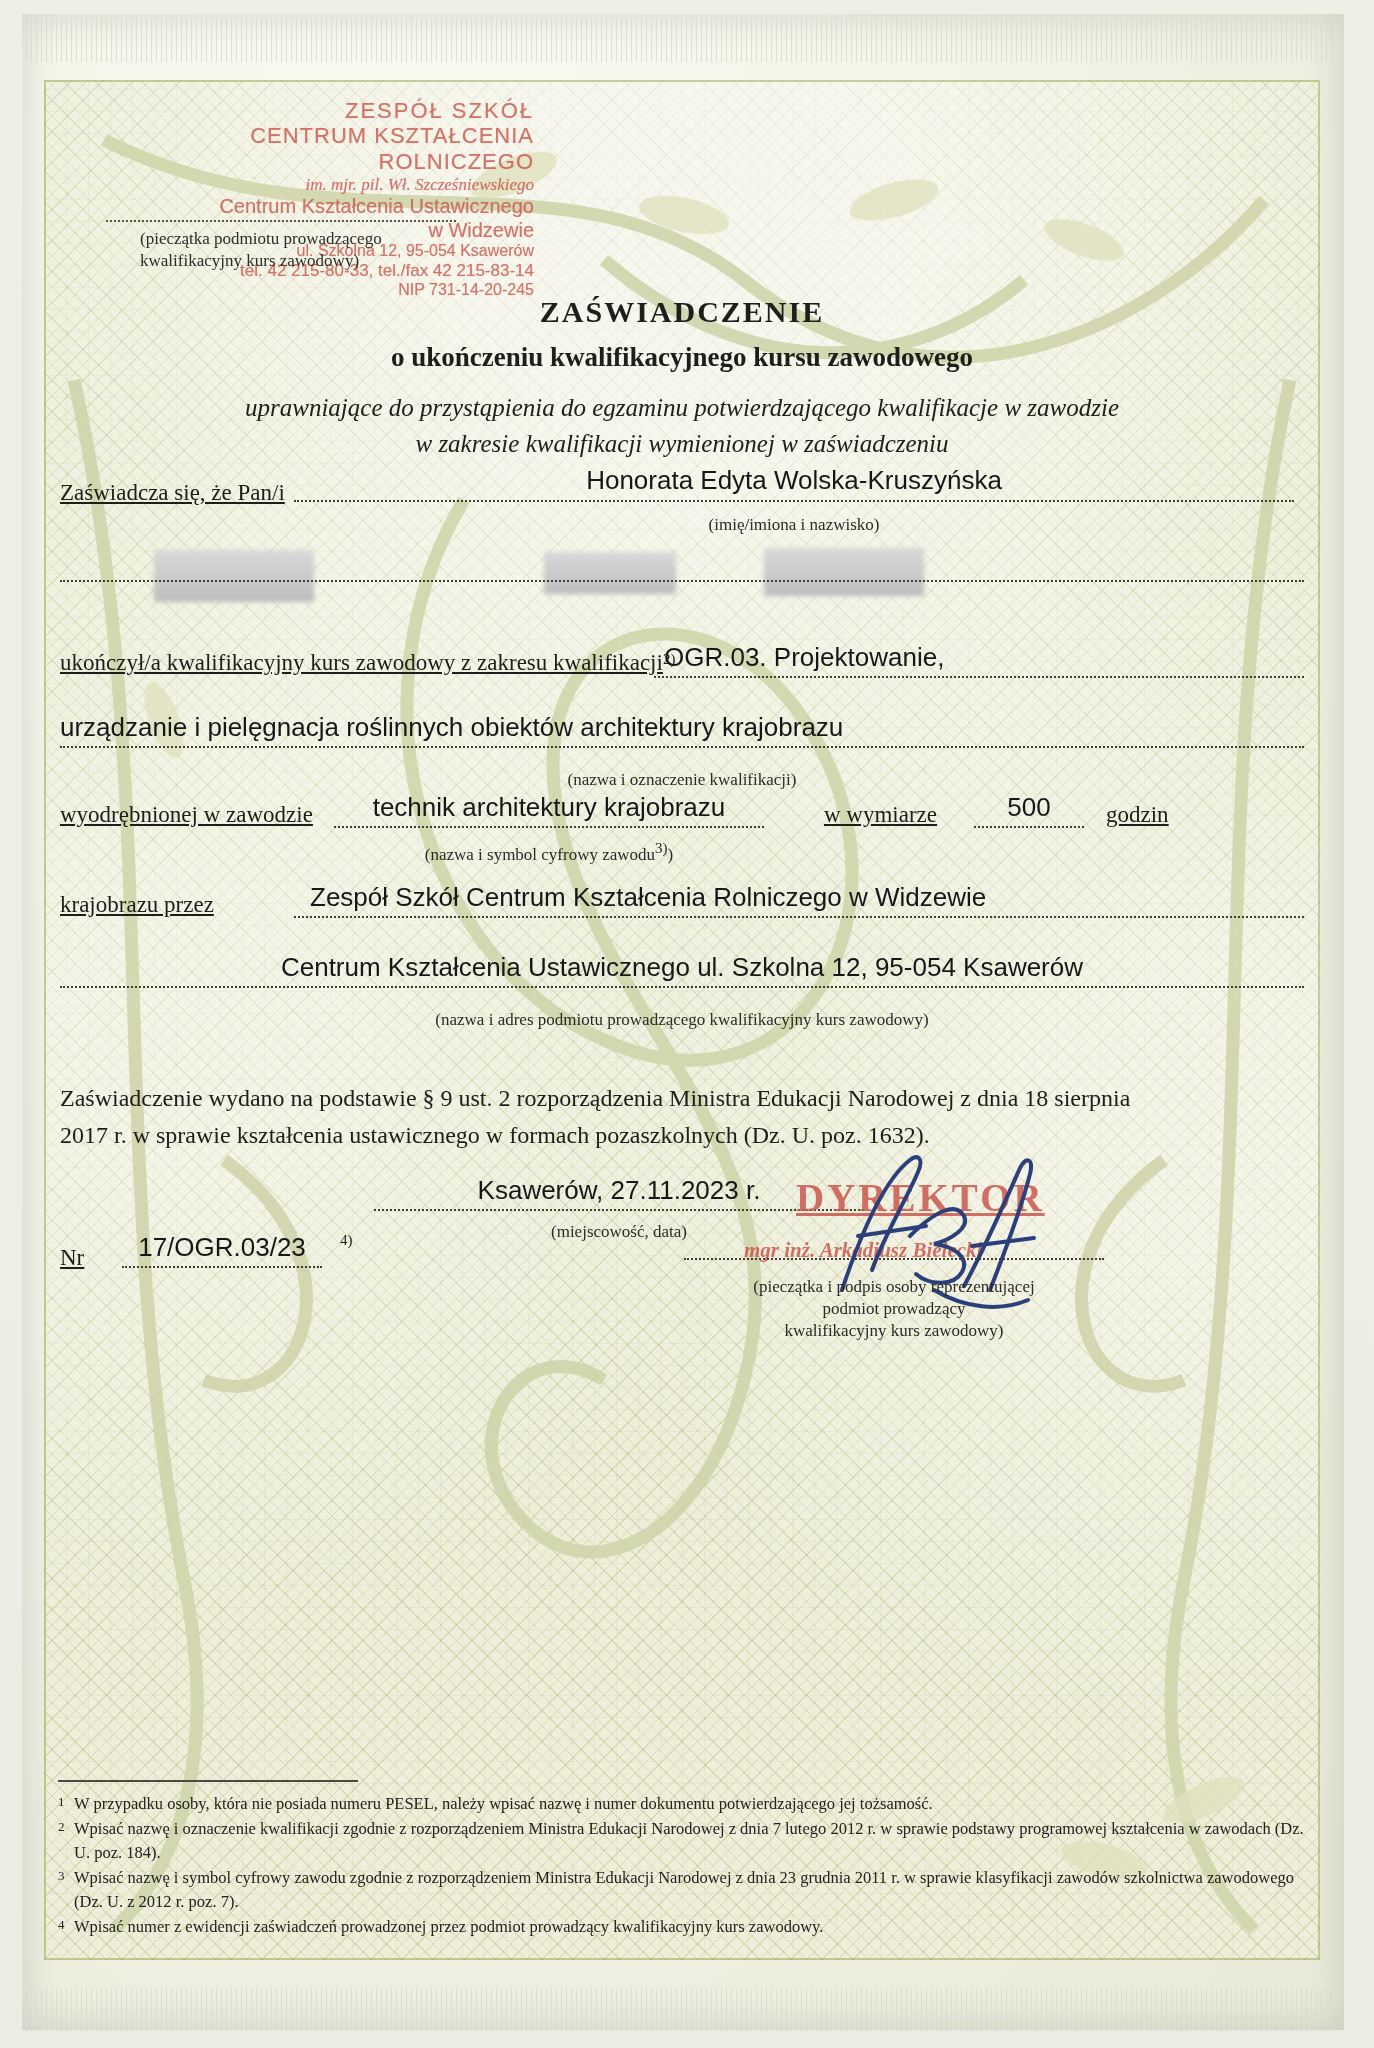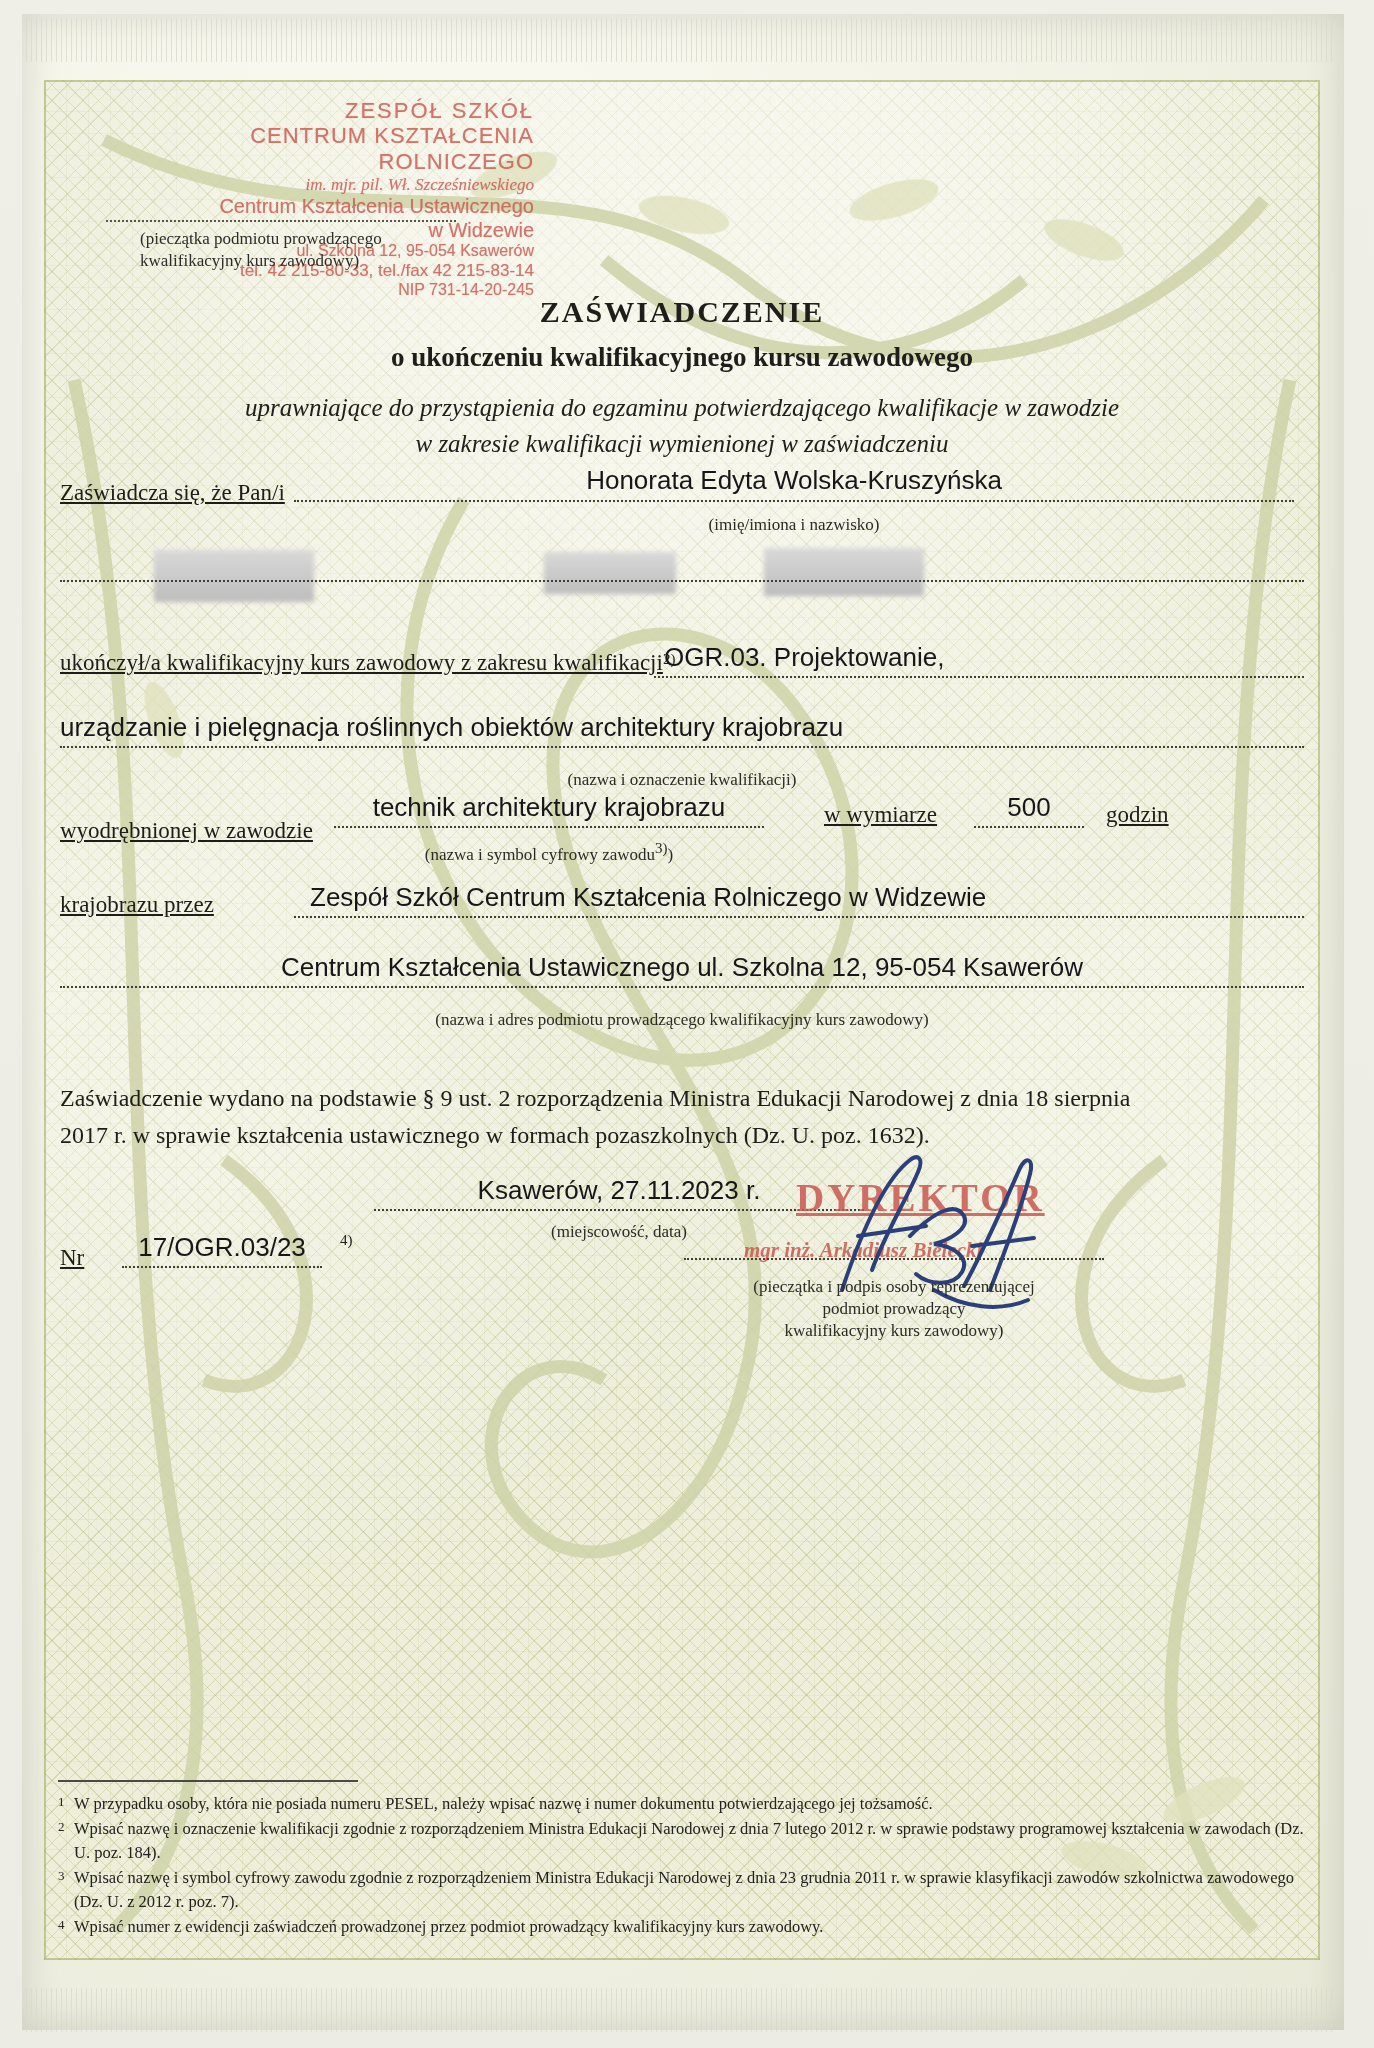--- a/index.html
+++ b/index.html
@@ -225,21 +225,21 @@
       <div class="hand" style="padding-left:10px;padding-bottom:3px;">OGR.03.  Projektowanie,</div>
       <div class="dots"></div>
     </div>
 
     <div class="row" style="left:16px;top:632px;width:1244px;">
       <div class="hand" style="padding-bottom:3px;">urządzanie i pielęgnacja roślinnych obiektów architektury krajobrazu</div>
       <div class="dots"></div>
     </div>
     <div class="cap" style="position:absolute;left:16px;top:690px;width:1244px;">(nazwa i oznaczenie kwalifikacji)</div>
 
-    <div class="row" style="left:16px;top:722px;margin-top:16px;">
+    <div class="row" style="left:16px;top:722px;">
       <span class="lbl">wyodrębnionej w zawodzie</span>
     </div>
     <div class="row" style="left:290px;top:712px;width:430px;">
       <div class="hand" style="text-align:center;padding-bottom:3px;">technik architektury krajobrazu</div>
       <div class="dots"></div>
     </div>
     <div class="cap" style="position:absolute;left:290px;top:760px;width:430px;">
       <span>(nazwa i symbol cyfrowy zawodu</span><span class="sup">3)</span><span>)</span>
     </div>
 

